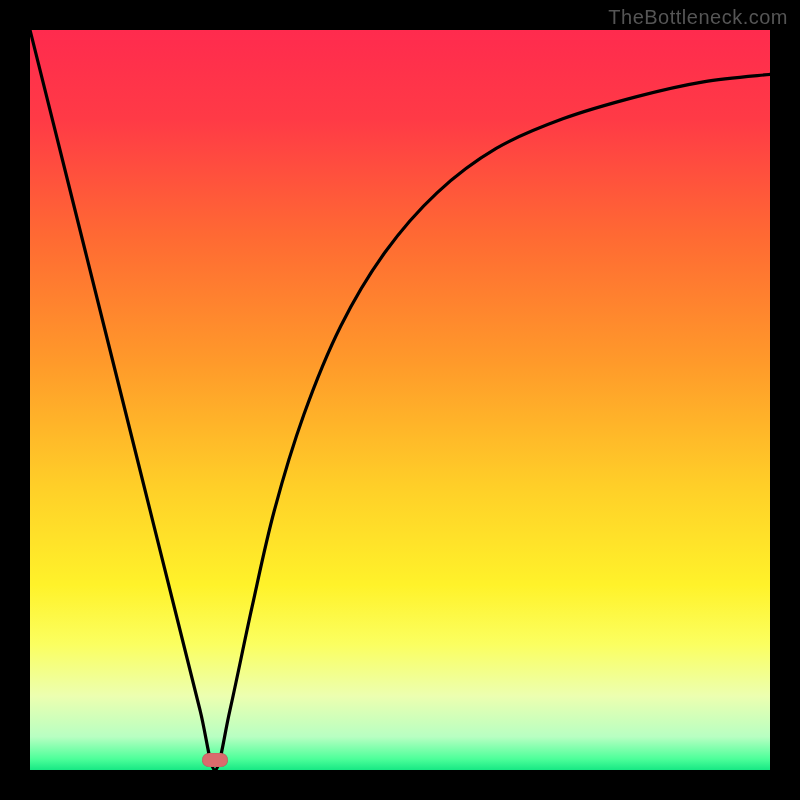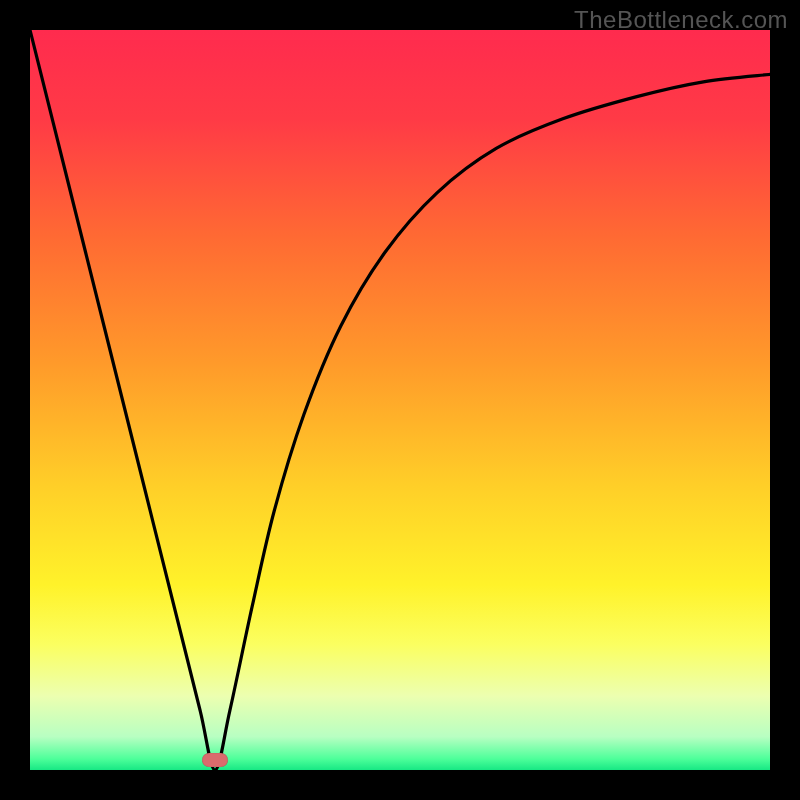--- a/index.html
+++ b/index.html
@@ -15,21 +15,21 @@
     position: relative;
     width: 800px;
     height: 800px;
     background: #000;
   }
   .watermark {
     position: absolute;
     top: 6px;
     right: 12px;
     color: #555;
-    font-size: 24px;
+    font-size: 20px;
     font-weight: 400;
     letter-spacing: 0.5px;
     user-select: none;
   }
   .plot-area {
     position: absolute;
     left: 30px;
     top: 30px;
     width: 740px;
     height: 740px;

